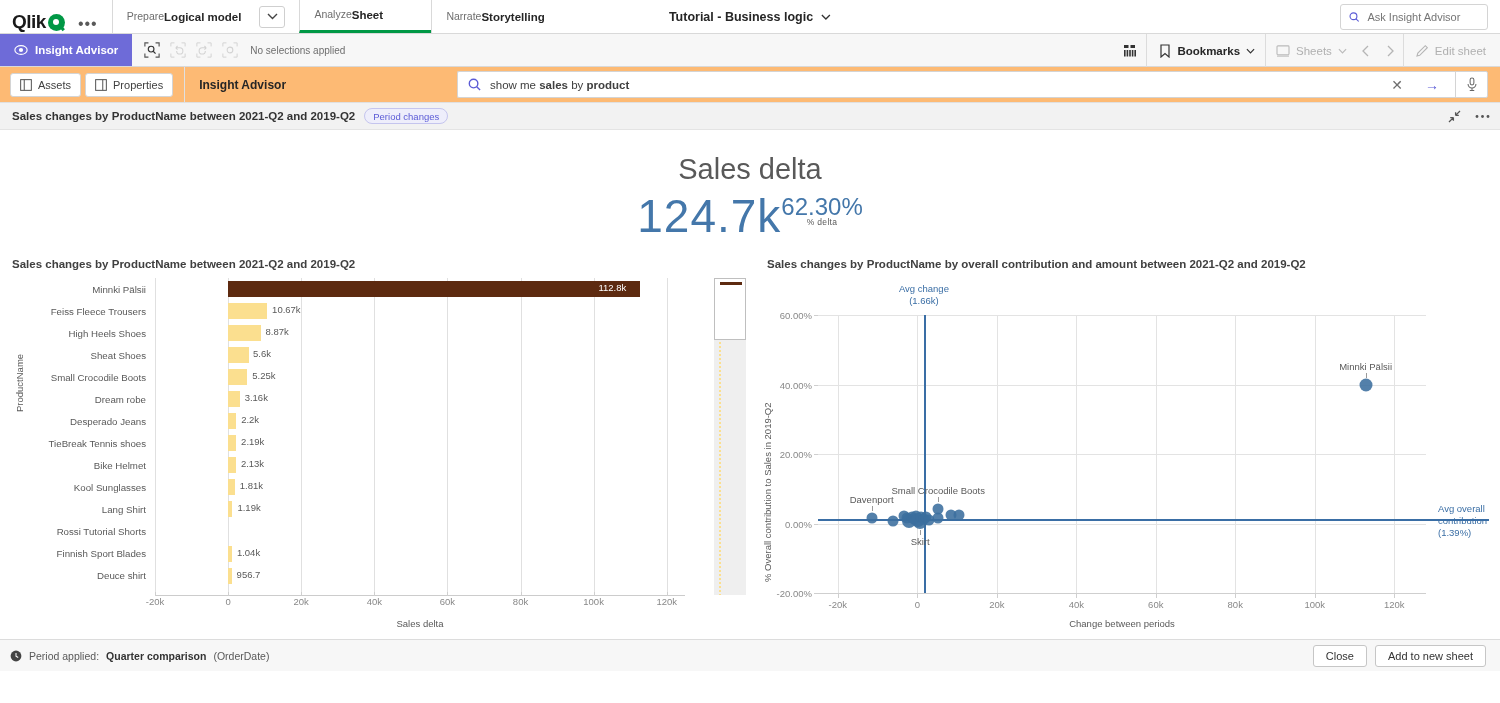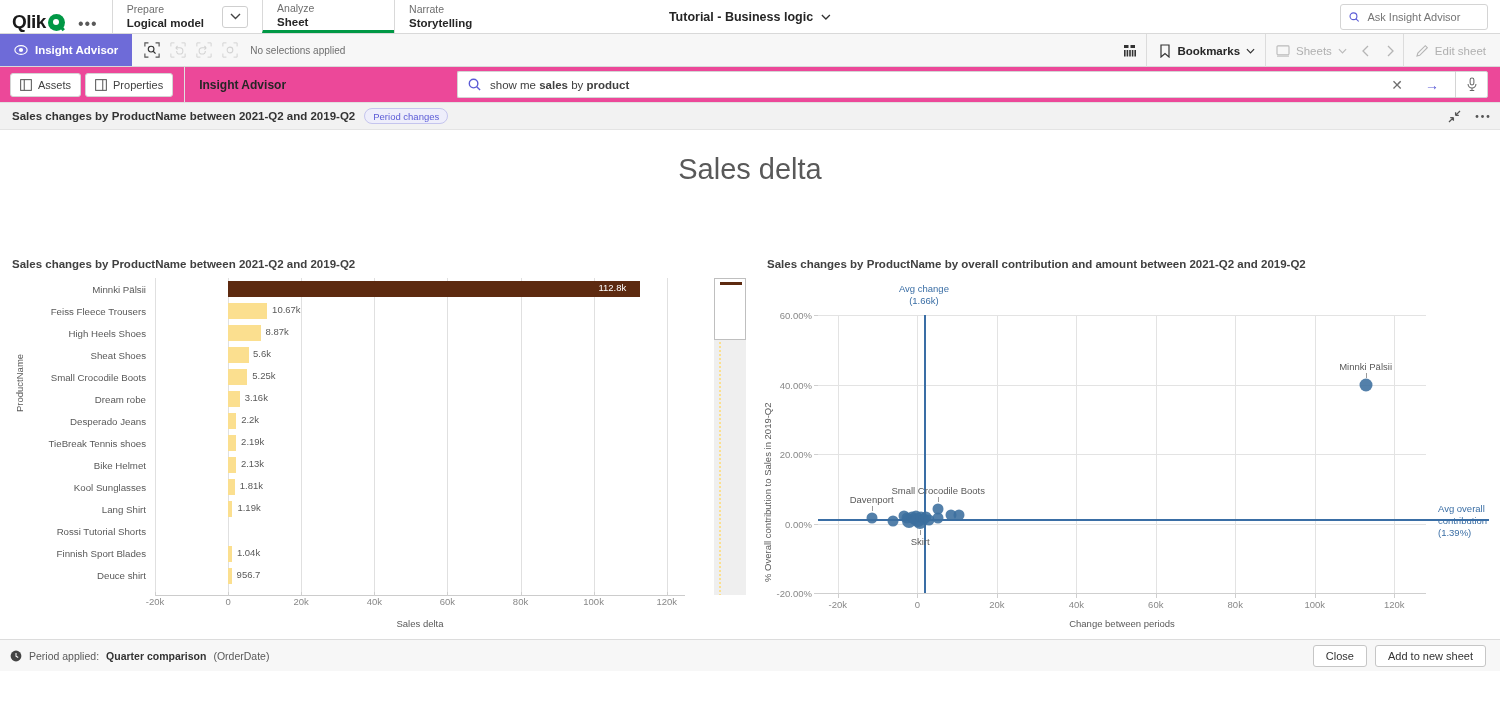--- a/index.html
+++ b/index.html
@@ -51,21 +51,21 @@
   }
   .nav-sec {
     display: flex; align-items: center;
     padding: 0 14px;
     border-left: 1px solid #d9d9d9;
     min-width: 110px;
     position: relative;
     cursor: pointer;
   }
   .nav-sec.active { border-bottom: 3px solid #009845; }
-  .nav-sec-inner { display: flex; flex-direction: column; justify-content: space-between; }
+  .nav-sec-inner { display: flex; justify-content: space-between; }
   .nav-sec-top { font-size: 10.5px; color: #6e6e6e; line-height: 13px; }
   .nav-sec-bot { font-size: 11.5px; color: #262626; font-weight: bold; line-height: 14px; }
   .nav-chevron {
     width: 26px; height: 22px;
     border: 1px solid #cfcfcf; border-radius: 3px;
     display: flex; align-items: center; justify-content: center;
     margin-left: 18px; cursor: pointer; background: #fff;
   }
   .nav-chevron svg { display:block; }
   .nav-analyze { min-width: 132px; }
@@ -144,21 +144,21 @@
   .edit-sheet {
     display: flex; align-items: center; gap: 6px;
     padding: 0 14px 0 12px; font-size: 11.5px;
     color: #b0b0b0; height: 33px; cursor: default;
     border-left: 1px solid #dcdcdc;
   }
 
   
   .bar3 {
     height: 36px;
-    background: #ec4899;
+    background: #fdba74;
     display: flex; align-items: center;
     border-bottom: 1px solid #e0e0e0;
     position: relative;
   }
   .ap-btns { display: flex; gap: 4px; padding-left: 10px; }
   .ap-btn {
     height: 24px; border: 1px solid #d4d4d4; border-radius: 3px;
     background: #fff; display: flex; align-items: center; gap: 6px;
     padding: 0 9px; font-size: 11px; color: #404040; cursor: pointer;
   }
@@ -575,20 +575,27 @@
         <circle cx="13" cy="2.5" r="1.4" fill="#555"></circle>
       </svg>
     </div>
   </div>
 </div>
 
 <div class="content">
 
   <div class="kpi">
     <div class="kpi-title">Sales delta</div>
+    <div class="kpi-row">
+      <div class="kpi-main">124.7k</div>
+      <div class="kpi-sub">
+        <div class="kpi-pct">62.30%</div>
+        <div class="kpi-cap">% delta</div>
+      </div>
+    </div>
   </div>
 
   <div class="charts">
 
     <div class="panel panel-left">
       <div class="panel-title">Sales changes by ProductName between 2021-Q2 and 2019-Q2</div>
       <div class="barchart plot">
         <div class="bc-ylabel">ProductName</div>
         <div class="bc-gridlines" id="bc-gridlines">
             <div class="bc-gl" style="left: 0px;"></div>

